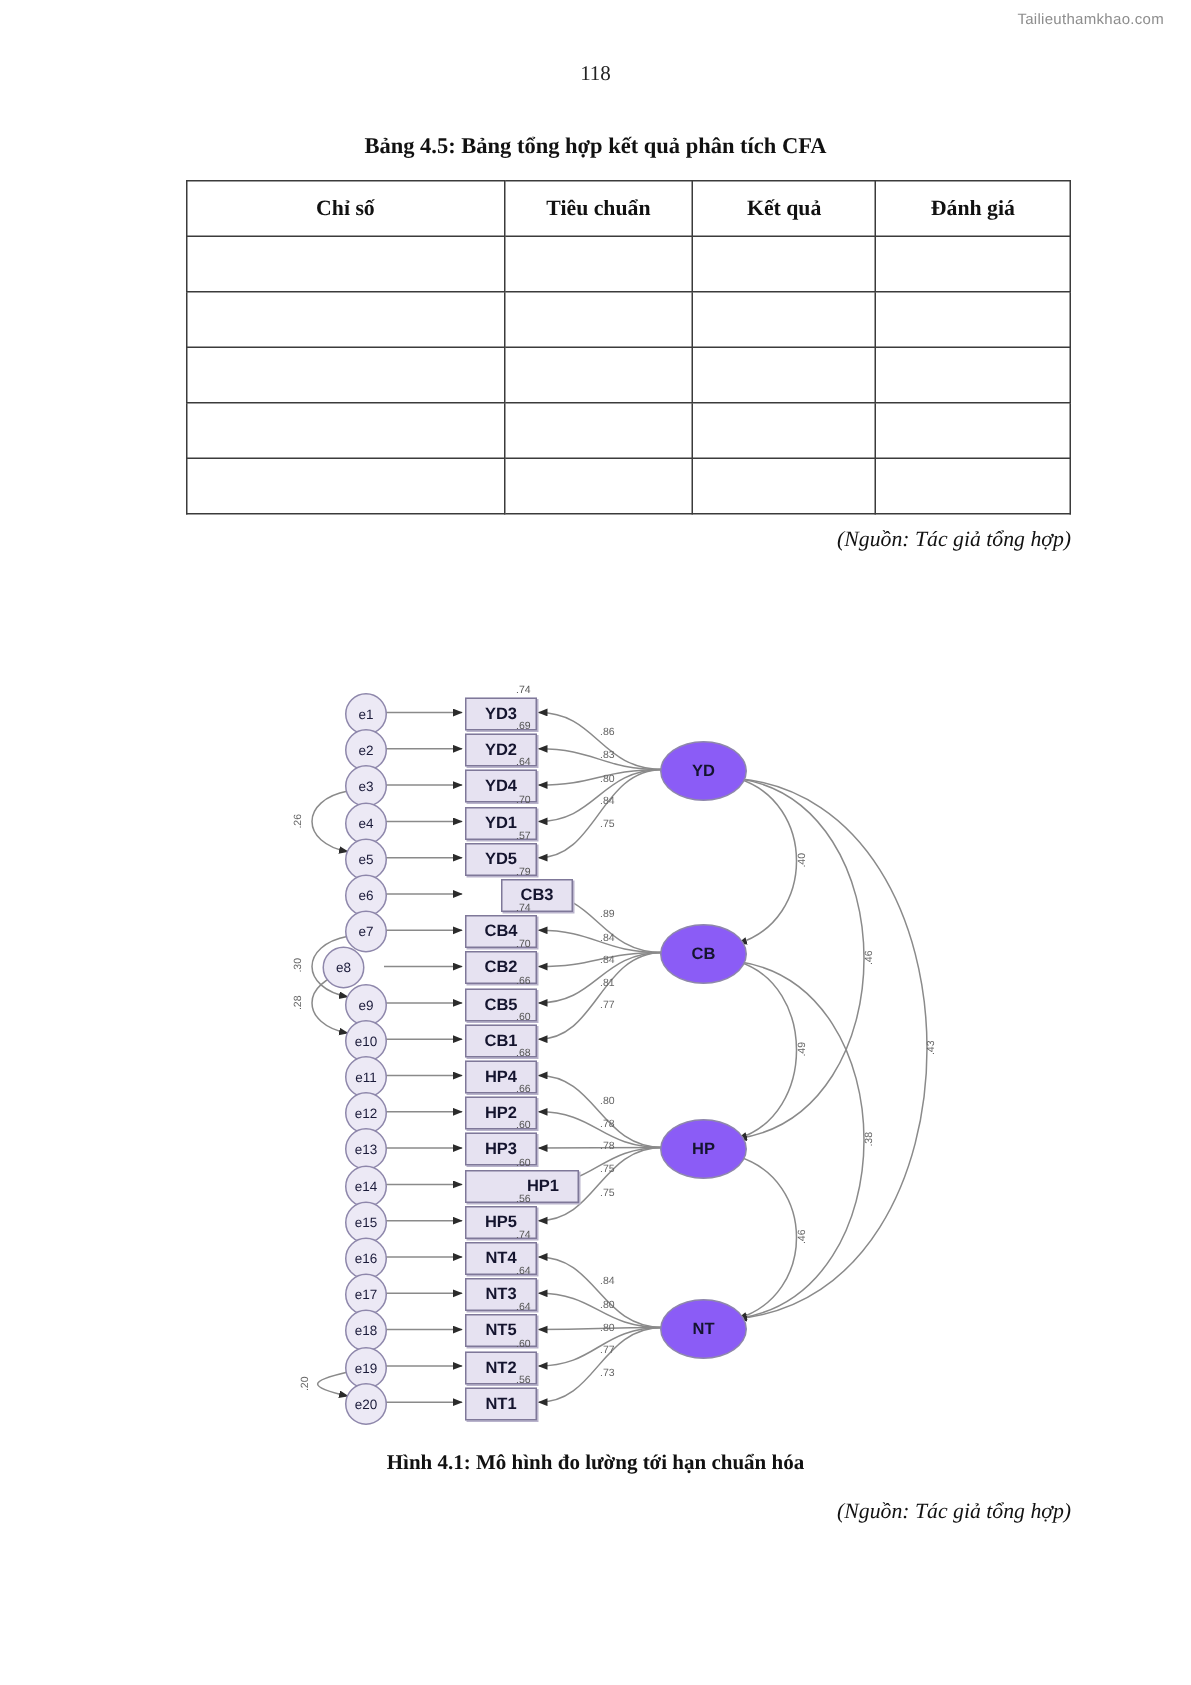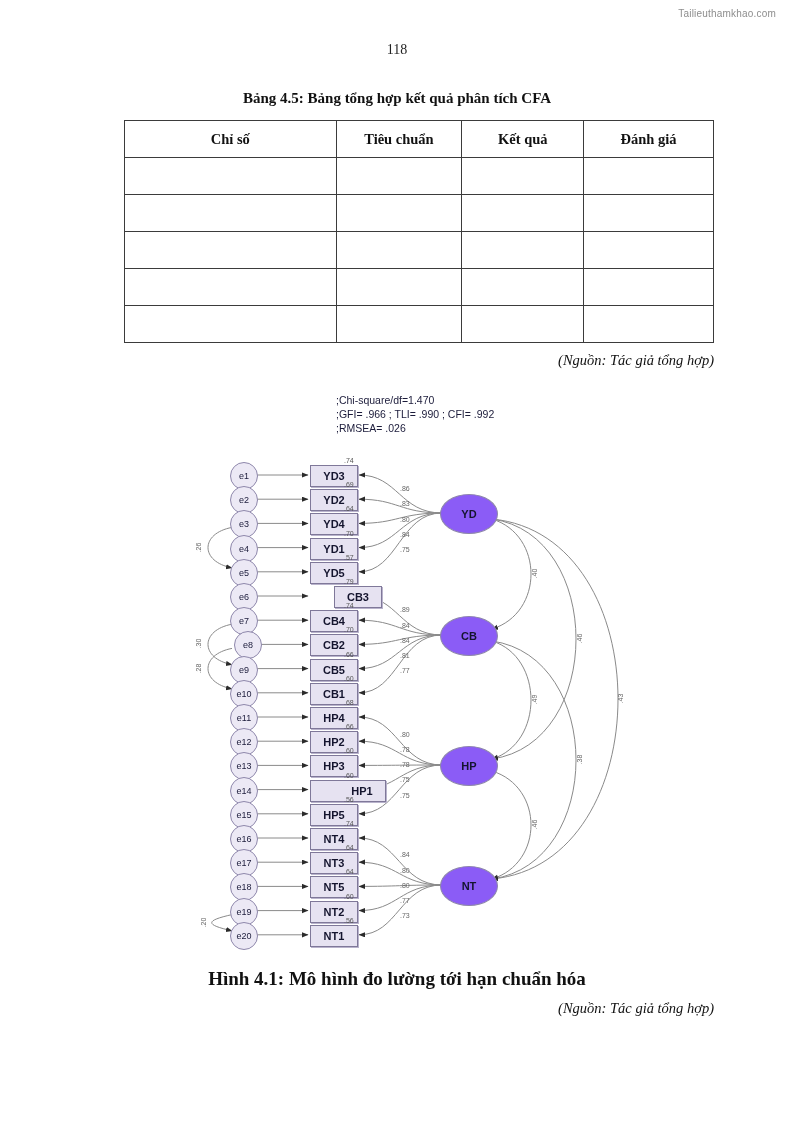--- a/index.html
+++ b/index.html
@@ -37,21 +37,21 @@
 
   .src{
     position:absolute; right:80px;
     font-style:italic; font-size:14.5px;
   }
   .src.s1{ top:352px; }
   .src.s2{ top:1000px; }
 
   .fig-caption{
     position:absolute; top:968px; left:0; right:0; text-align:center;
-    font-weight:bold; font-size:19px;
+    font-weight:bold; font-size:14px;
   }
 
   
   .diagram{
     position:absolute; left:200px; top:385px;
     width:480px; height:575px;
   }
   .diagram svg{ position:absolute; left:0; top:0; }
   .fit-block{
     position:absolute; left:136px; top:8px;
@@ -200,23 +200,20 @@
         <path d="M292,256 C344,272 344,358 292,374" marker-end="url(#ah)"></path>
         <path d="M292,256 C404,272 404,478 292,494" marker-end="url(#ah)"></path>
         <path d="M292,386 C344,402 344,478 292,494" marker-end="url(#ah)"></path>
         <path d="M32,142.4 C0,148.4 0,176.8 32,182.8" marker-end="url(#ah)"></path>
         <path d="M32,239.2 C0,245.2 0,273.6 32,279.6" marker-end="url(#ah)"></path>
         <path d="M32,263.4 C0,269.4 0,297.79999999999995 32,303.79999999999995" marker-end="url(#ah)"></path>
         <path d="M32,529.5999999999999 C5,535.5999999999999 5,539.8 32,545.8" marker-end="url(#ah)"></path>
       </g>
   </svg>
 
-  <div class="fit-block">;Chi-square/df=1.470
-;GFI= .966 ; TLI= .990 ; CFI= .992
-;RMSEA= .026</div>
   <div id="nodes">
       <div class="err" style="left:30px;top:77px;">e1</div>
       <div class="ind" style="left:110px;top:80px;">YD3</div>
       <div class="num smc" style="left:144px;top:72px;">.74</div>
       <div class="num" style="left:200px;top:100.06px;">.86</div>
       <div class="err" style="left:30px;top:101.2px;">e2</div>
       <div class="ind" style="left:110px;top:104.2px;">YD2</div>
       <div class="num smc" style="left:144px;top:96.2px;">.69</div>
       <div class="num" style="left:200px;top:115.306px;">.83</div>
       <div class="err" style="left:30px;top:125.4px;">e3</div>
@@ -232,21 +229,21 @@
       <div class="num smc" style="left:144px;top:168.8px;">.57</div>
       <div class="num" style="left:200px;top:161.044px;">.75</div>
       <div class="err" style="left:30px;top:198px;">e6</div>
       <div class="ind" style="left:110px;top:201px;margin-left:24px;">CB3</div>
       <div class="num smc" style="left:144px;top:193px;">.79</div>
       <div class="num" style="left:200px;top:221.43px;">.89</div>
       <div class="err" style="left:30px;top:222.2px;">e7</div>
       <div class="ind" style="left:110px;top:225.2px;">CB4</div>
       <div class="num smc" style="left:144px;top:217.2px;">.74</div>
       <div class="num" style="left:200px;top:236.676px;">.84</div>
-      <div class="err" style="left:34px;top:246.39999999999998px;text-align:center;">e8</div>
+      <div class="err" style="left:15px;top:246.39999999999998px;text-align:center;">e8</div>
       <div class="ind" style="left:110px;top:249.4px;">CB2</div>
       <div class="num smc" style="left:144px;top:241.4px;">.70</div>
       <div class="num" style="left:200px;top:251.922px;">.84</div>
       <div class="err" style="left:30px;top:270.6px;">e9</div>
       <div class="ind" style="left:110px;top:273.6px;">CB5</div>
       <div class="num smc" style="left:144px;top:265.6px;">.66</div>
       <div class="num" style="left:200px;top:267.168px;">.81</div>
       <div class="err" style="left:30px;top:294.79999999999995px;">e10</div>
       <div class="ind" style="left:110px;top:297.79999999999995px;">CB1</div>
       <div class="num smc" style="left:144px;top:289.79999999999995px;">.60</div>

